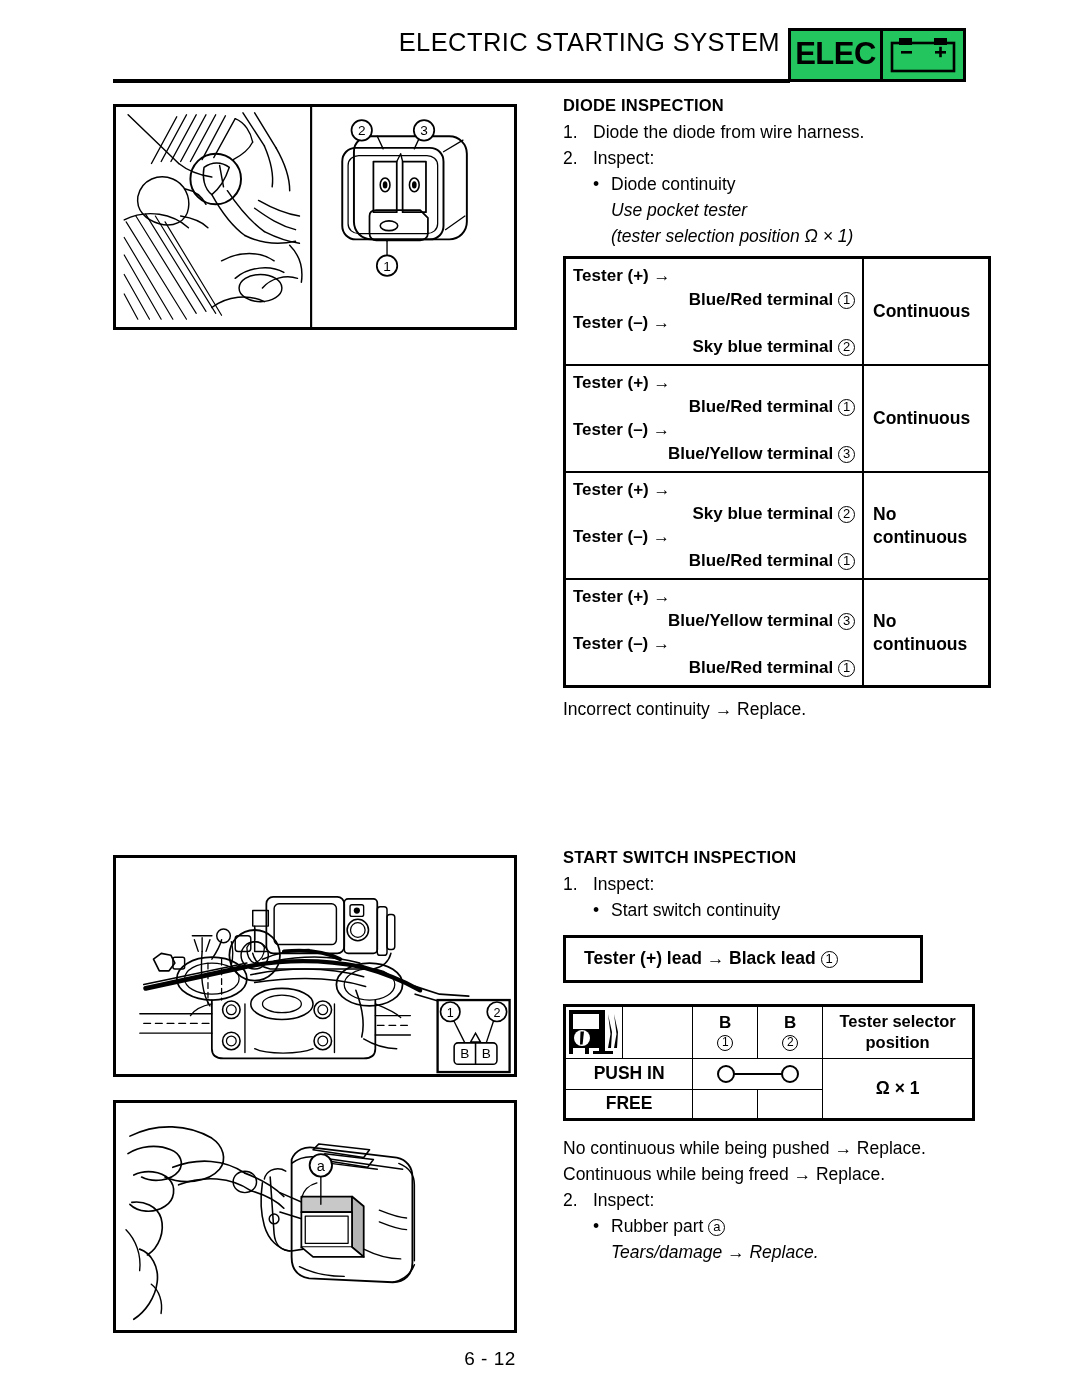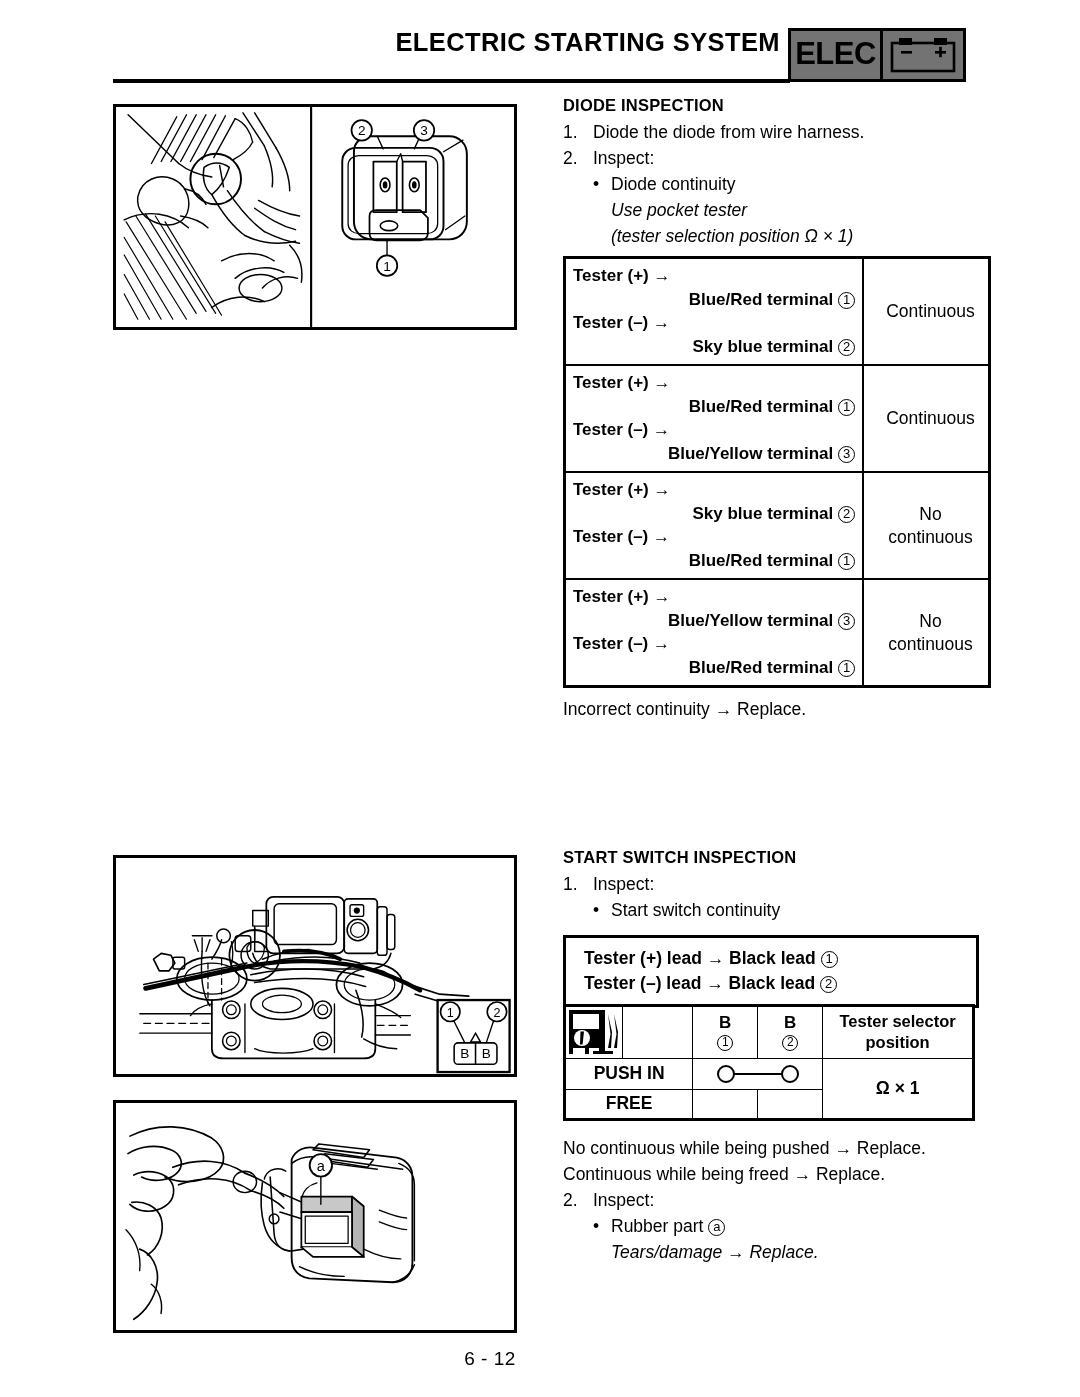--- a/index.html
+++ b/index.html
@@ -22,42 +22,42 @@
     left: 0; top: 0;
     width: 1080px;
     height: 92px;
   }
   #header-title {
     position: absolute;
     right: 300px;
     top: 42px;
     transform: translateY(-50%);
     font-size: 25.5px;
-    font-weight: bold;
+    font-weight: normal;
     letter-spacing: 0.4px;
     white-space: nowrap;
   }
   #header-rule {
     position: absolute;
     left: 113px;
     top: 79px;
     width: 677px;
     height: 4px;
     background: #000;
   }
   #elec-badge {
     position: absolute;
     left: 788px;
     top: 28px;
     width: 178px;
     height: 54px;
     border: 3.5px solid #000;
     box-sizing: border-box;
     display: flex;
-    background: #737373;
+    background: #22c55e;
   }
   #elec-badge-label {
     width: 92px;
     display: flex;
     align-items: center;
     justify-content: center;
     font-size: 31px;
     font-weight: bold;
     letter-spacing: -0.5px;
     border-right: 3.5px solid #000;
@@ -130,23 +130,22 @@
     padding: 0;
     vertical-align: middle;
   }
   .dt-cond {
     width: 284px;
     padding: 5px 5px 6px 7px !important;
   }
   .dt-result {
     padding: 4px 0 4px 9px !important;
     font-size: 17.5px;
-    font-weight: normal;
+    font-weight: bold;
     line-height: 23px;
-    text-align: center;
   }
   .cond-line {
     font-size: 17px;
     font-weight: bold;
     line-height: 23.5px;
     white-space: nowrap;
   }
   .cond-line.ind {
     text-align: right;
     padding-right: 2px;
@@ -183,21 +182,21 @@
   #start-switch-head {
     position: absolute;
     left: 563px;
     top: 848px;
     width: 412px;
   }
   #lead-box {
     position: absolute;
     left: 563px;
     top: 935px;
-    width: 416px;
+    width: 360px;
     border: 3.5px solid #000;
     box-sizing: border-box;
     background: #fff;
     padding: 8px 0 9px 18px;
   }
   .lead-line {
     font-size: 17.5px;
     font-weight: bold;
     line-height: 25px;
     white-space: nowrap;
@@ -552,21 +551,20 @@
 </div>
 
 <div id="start-switch-head">
   <div class="section-heading">START SWITCH INSPECTION</div>
   <div class="proc-line"><span class="proc-num">1.</span><span>Inspect:</span></div>
   <div class="proc-line proc-indent1"><span class="proc-bullet">•</span><span>Start switch continuity</span></div>
 </div>
 
 <div id="lead-box">
   <div class="lead-line"><span>Tester (+) lead → Black lead</span> <span class="circnum">1</span></div>
-  <div class="lead-line"><span>Tester (–) lead → Black lead</span> <span class="circnum">2</span></div>
 </div>
 
 <table id="switch-table">
   <tbody>
     <tr>
       <td class="st-icon-cell">
         <svg width="54" height="50" viewBox="0 0 54 50" style="display:block;margin:1px auto 0 auto;">
           <rect x="2" y="2" width="36" height="44" fill="#000"></rect>
           <rect x="6" y="6" width="26" height="15" fill="#fff"></rect>
           <circle cx="15" cy="30" r="8" fill="#fff"></circle>

